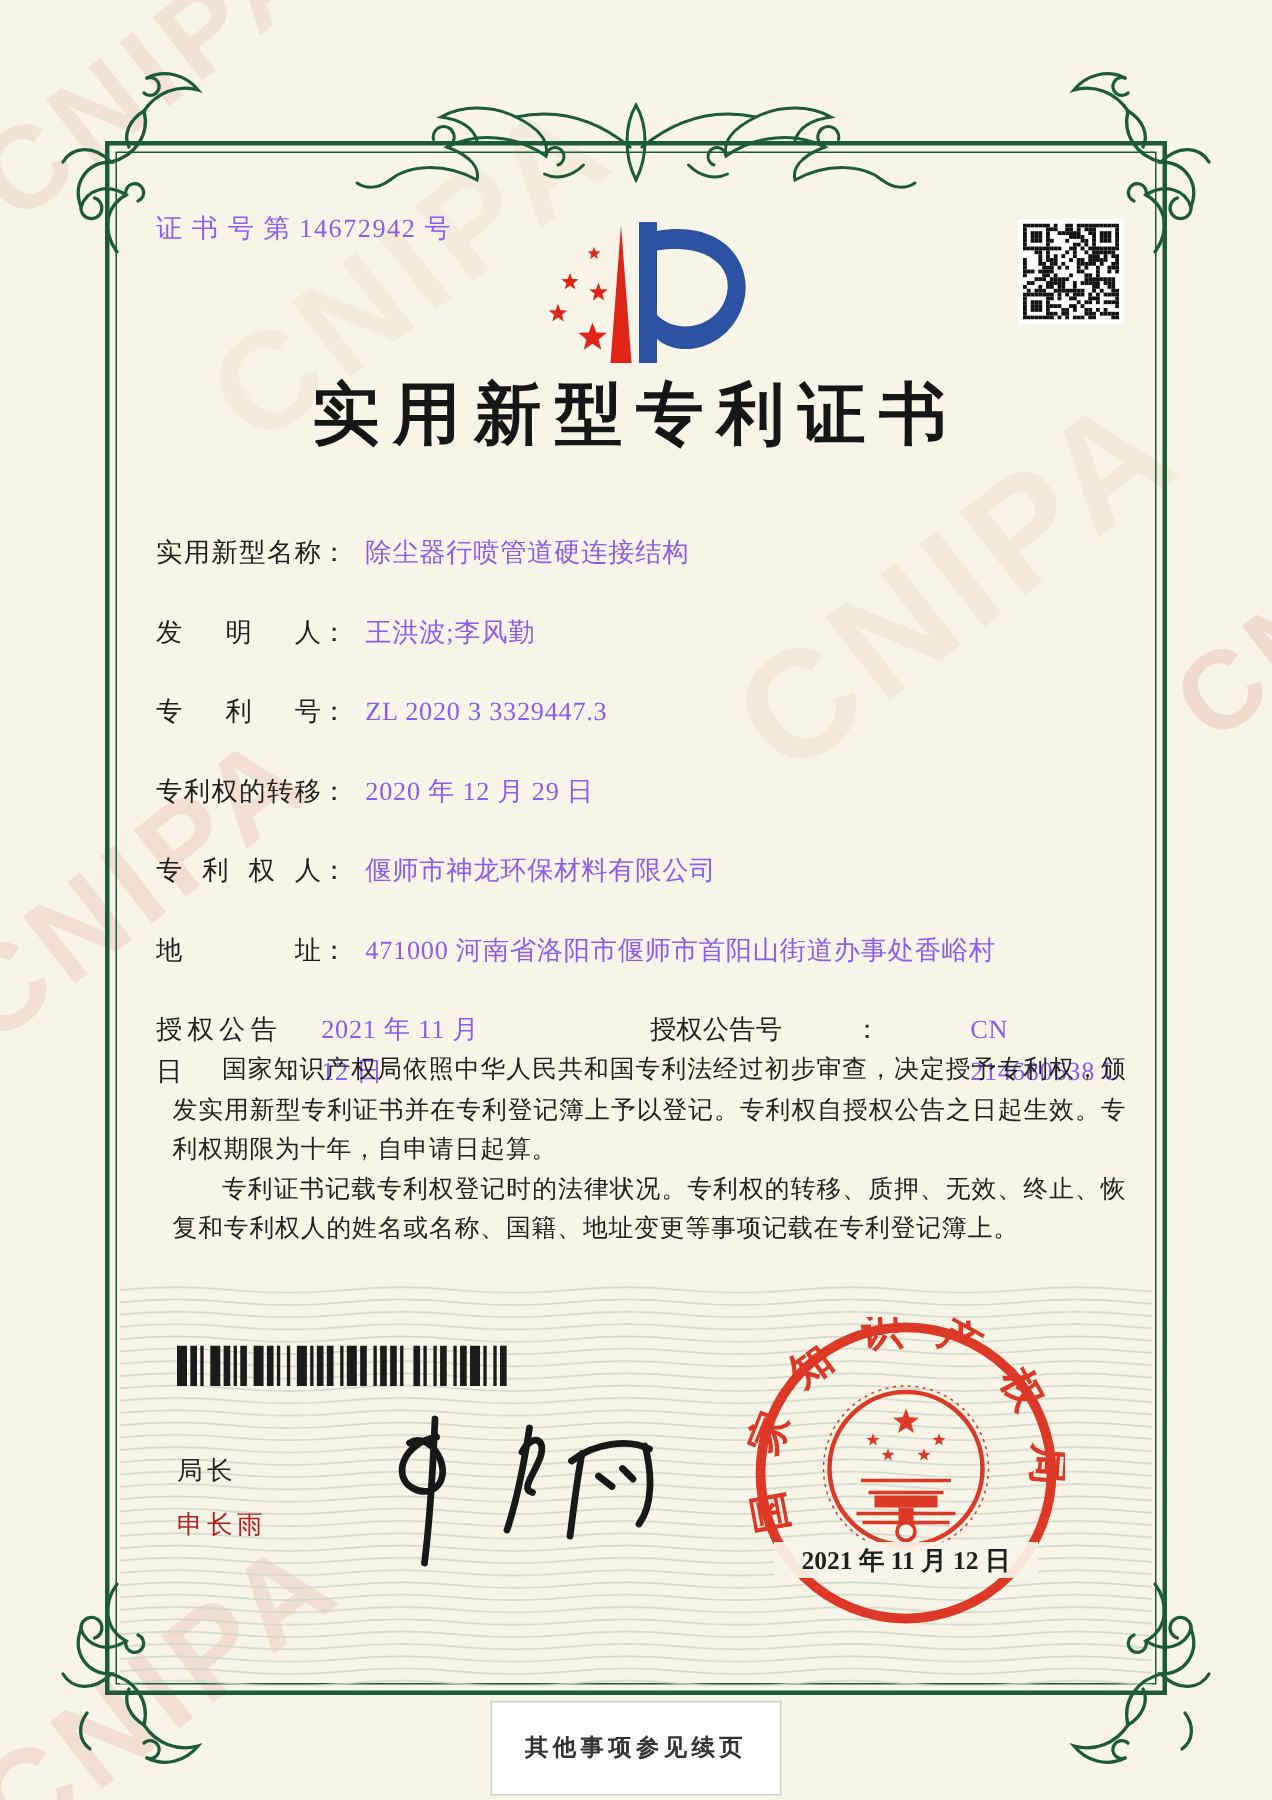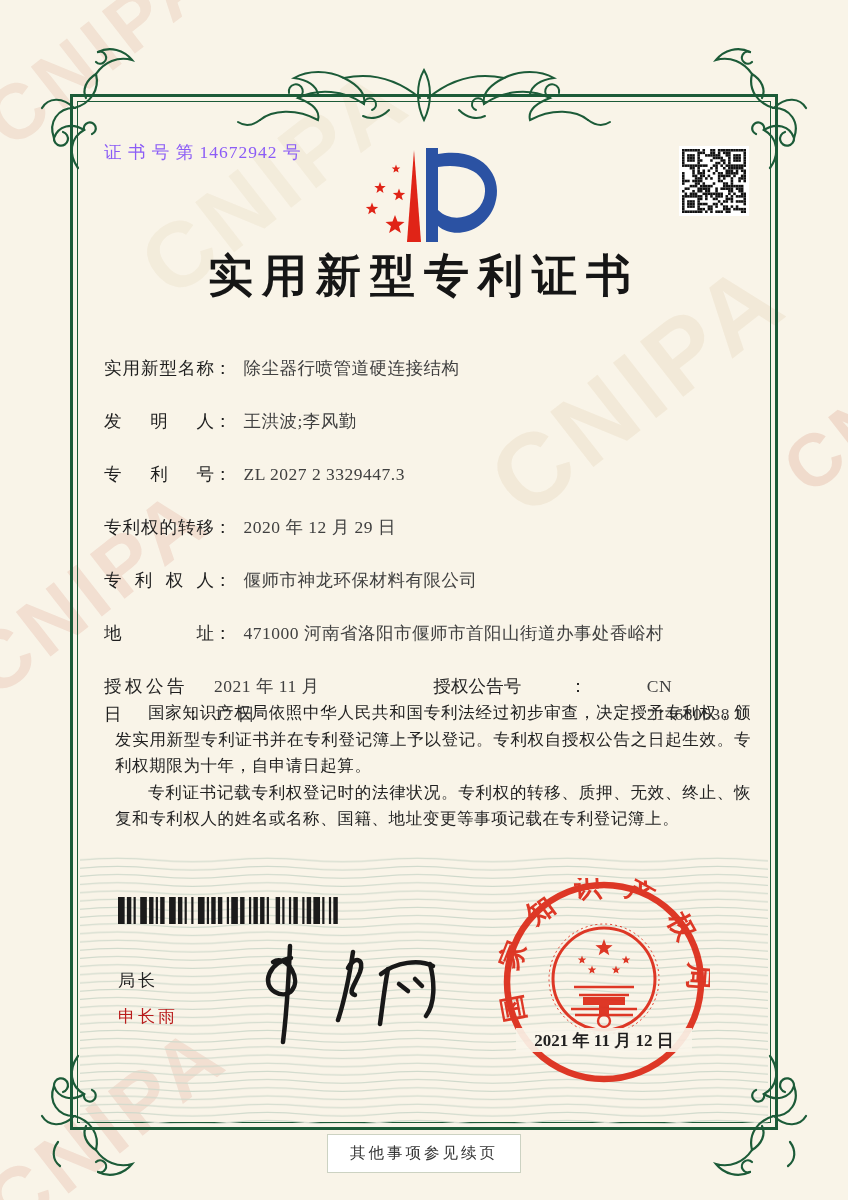--- a/index.html
+++ b/index.html
@@ -37,40 +37,40 @@
   .logo { position:absolute; left:342px; top:134px; width:180px; height:120px; }
   .qr-box { position:absolute; left:679px; top:146px; width:70px; height:70px;
     background:#ffffff; padding:3px; }
   .title { position:absolute; left:0; top:246px; width:100%; text-align:center;
     font-size:45px; font-weight:700; letter-spacing:9px; color:#161616; }
   
   .fields { position:absolute; left:104px; top:354px; width:648px; font-size:17.5px; }
   .frow { display:flex; align-items:flex-end; line-height:28px; margin-bottom:25px; }
   .flabel { display:inline-block; width:110px; text-align:justify; text-align-last:justify; color:#1f1f1f; }
   .fcolon { margin-right:12px; color:#1f1f1f; }
-  .fvalue { color:#404040; letter-spacing:.5px; }
+  .fvalue { color:#8b5cf6; letter-spacing:.5px; }
   .grant-pair2 { margin-left:108px; display:flex;gap:48px; }
   
   .body-text { position:absolute; left:103px; top:700px; width:648px;
     font-size:16.5px; line-height:26.5px; text-align:justify; letter-spacing:.6px; color:#222; }
   .body-text p { text-indent:2em;margin-left:12px; }
   
   .waves { position:absolute; left:80px; top:856px; width:688px; height:268px; }
   .barcode { position:absolute; left:118px; top:897px; width:222px; height:27px; }
   .officer-title { position:absolute; left:118px; top:969px; font-size:17px;
     font-family:"Liberation Sans",sans-serif; letter-spacing:3px; color:#232323; }
   .officer-name  { position:absolute; left:118px; top:1005px; font-size:17px;
     font-family:"Liberation Sans",sans-serif; letter-spacing:3px; color:#b91c1c; }
   .signature { position:absolute; left:233px; top:938px; width:220px; height:115px; }
   .seal { position:absolute; left:498px; top:878px; width:212px; height:212px; }
   .page-number { position:absolute; left:0; top:1080px; width:100%; text-align:center;
     font-size:15px; letter-spacing:2px; color:#2a2a2a; }
   .note-box { position:absolute; left:50%; top:1134px; transform:translateX(-50%);
-    background:#ffffff; border:1px solid #ccd2c2; padding:8px 22px;
-    font-size:15.5px; letter-spacing:3px; color:#333; }
+    background:#ffffff; border:1px solid #ccd2c2; padding:20px 22px;
+    font-size:15.5px; letter-spacing:3px; color:#333;font-weight:bold; }
   svg { display:block; }
 </style>
 </head>
 <body>
 
 <div id="page">
 
   <span class="wm wm1">CNIPA</span>
   <span class="wm wm2">CNIPA</span>
   <span class="wm wm3">CNIPA</span>
@@ -522,21 +522,21 @@
       <span class="fvalue">除尘器行喷管道硬连接结构</span>
     </div>
     <div class="frow">
       <span class="flabel">发明人</span>
         <span class="fcolon">：</span>
       <span class="fvalue">王洪波;李风勤</span>
     </div>
     <div class="frow">
       <span class="flabel">专利号</span>
         <span class="fcolon">：</span>
-      <span class="fvalue">ZL 2027 2 3329447.3</span>
+      <span class="fvalue">ZL 2020 3 3329447.3</span>
     </div>
     <div class="frow">
       <span class="flabel">专利权的转移</span>
         <span class="fcolon">：</span>
       <span class="fvalue">2020 年 12 月 29 日</span>
     </div>
     <div class="frow">
       <span class="flabel">专利权人</span>
         <span class="fcolon">：</span>
       <span class="fvalue">偃师市神龙环保材料有限公司</span>

